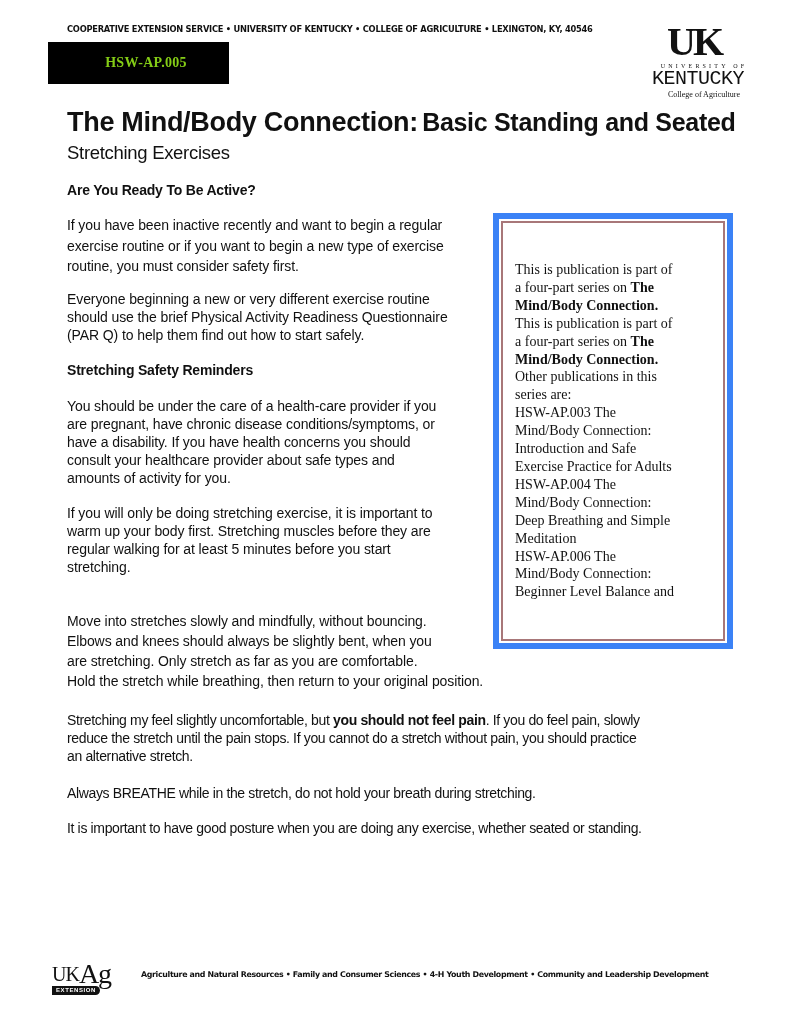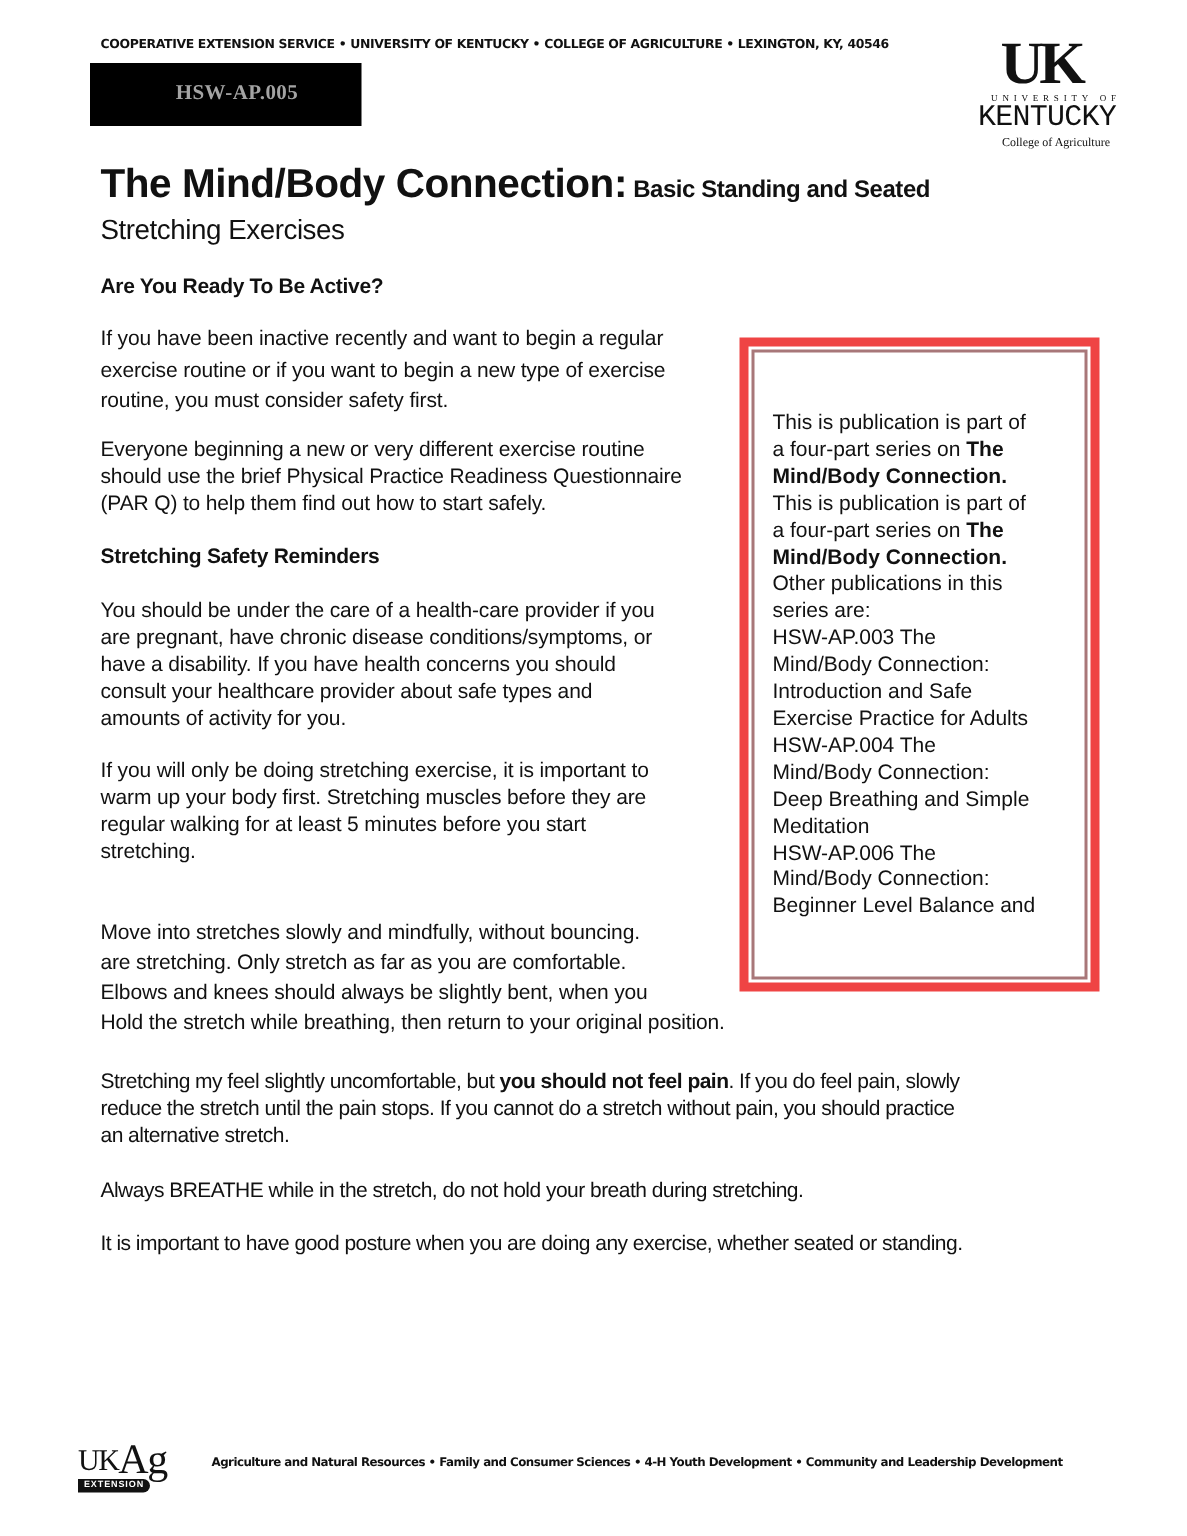--- a/index.html
+++ b/index.html
@@ -20,24 +20,24 @@
     .top-line {
       left: 52px; top: 24px;
       font-family: "DejaVu Sans", sans-serif;
       font-size: 8.3px;
       font-weight: bold;
       letter-spacing: -0.25px;
       white-space: nowrap;
       color: #111;
     }
     .doc-badge {
-      left: 60px; top: 42px;
+      left: 48px; top: 42px;
       width: 166px; height: 42px;
       background: #000;
-      color: #a3a3a3;
+      color: #84cc16;
       font-family: "Liberation Serif", serif;
       font-weight: bold;
       font-size: 14px;
       display: flex; align-items: center; justify-content: center;
       letter-spacing: 0.3px;
     }
 
     
     .uk-logo {
       left: 618px; top: 24px;
@@ -79,21 +79,21 @@
       width: 690px;
       font-family: "Liberation Sans", sans-serif;
       font-weight: bold;
       line-height: 36px;
       letter-spacing: -0.3px;
     }
     .title .title-main {
       font-size: 27px;
     }
     .title .title-sub {
-      font-size: 16px;
+      font-size: 25px;
     }
     .title-line2 {
       left: 52px; top: 142px;
       font-weight: normal;
       font-size: 18.5px;
       letter-spacing: -0.3px;
     }
 
     .h2 {
       font-weight: bold;
@@ -104,24 +104,25 @@
       font-size: 14px;
       line-height: 18px;
       letter-spacing: -0.1px;
     }
     .para-wide {
       line-height: 20.5px;
     }
 
     
     .sidebar-box {
-      left: 493px; top: 225px;
+      left: 493px; top: 213px;
       width: 228px; height: 424px;
-      border: 6px solid #ef4444;
+      border: 6px solid #3b82f6;
       padding: 0;
+      font-family: Liberation Serif, serif;
     }
     .sidebar-inner {
       position: absolute;
       left: 2px; top: 2px; right: 2px; bottom: 2px;
       border: 2px solid #a87779;
     }
     .sidebar-text {
       position: absolute;
       left: 16px; top: 42px;
       width: 200px;
@@ -192,21 +193,21 @@
 <div class="abs h2" style="left:52px; top:182px;">Are You Ready To Be Active?</div>
 
 <div class="abs para para-wide" style="left:52px; top:215px; width:440px;">
   <div>If you have been inactive recently and want to begin a regular</div>
   <div>exercise routine or if you want to begin a new type of exercise</div>
   <div>routine, you must consider safety first.</div>
 </div>
 
 <div class="abs para" style="left:52px; top:290px; width:440px;">
   <div>Everyone beginning a new or very different exercise routine</div>
-  <div>should use the brief Physical Practice Readiness Questionnaire</div>
+  <div>should use the brief Physical Activity Readiness Questionnaire</div>
   <div>(PAR Q) to help them find out how to start safely.</div>
 </div>
 
 <div class="abs h2" style="left:52px; top:362px;">Stretching Safety Reminders</div>
 
 <div class="abs para" style="left:52px; top:397px; width:440px;">
   <div>You should be under the care of a health-care provider if you</div>
   <div>are pregnant, have chronic disease conditions/symptoms, or</div>
   <div>have a disability.  If you have health concerns you should</div>
   <div>consult your healthcare provider about safe types and</div>
@@ -215,22 +216,22 @@
 
 <div class="abs para" style="left:52px; top:504px; width:440px;">
   <div>If you will only be doing stretching exercise, it is important to</div>
   <div>warm up your body first.  Stretching muscles before they are</div>
   <div>regular walking for at least 5 minutes before you start</div>
   <div>stretching.</div>
 </div>
 
 <div class="abs para para-wide" style="left:52px; top:611px; width:500px; line-height:20px;">
   <div>Move into stretches slowly and mindfully, without bouncing.</div>
+  <div>Elbows and knees should always be slightly bent, when you</div>
   <div>are stretching.  Only stretch as far as you are comfortable.</div>
-  <div>Elbows and knees should always be slightly bent, when you</div>
   <div>Hold the stretch while breathing, then return to your original position.</div>
 </div>
 
 <div class="abs para" style="left:52px; top:711px; width:700px; letter-spacing:-0.35px;">
   <div><span>Stretching my feel slightly uncomfortable, but </span><b>you should not feel pain</b><span>.  If you do feel pain, slowly</span></div>
   <div>reduce the stretch until the pain stops.  If you cannot do a stretch without pain, you should practice</div>
   <div>an alternative stretch.</div>
 </div>
 
 <div class="abs para" style="left:52px; top:784px; width:700px; letter-spacing:-0.35px;">Always BREATHE while in the stretch, do not hold your breath during stretching.</div>

